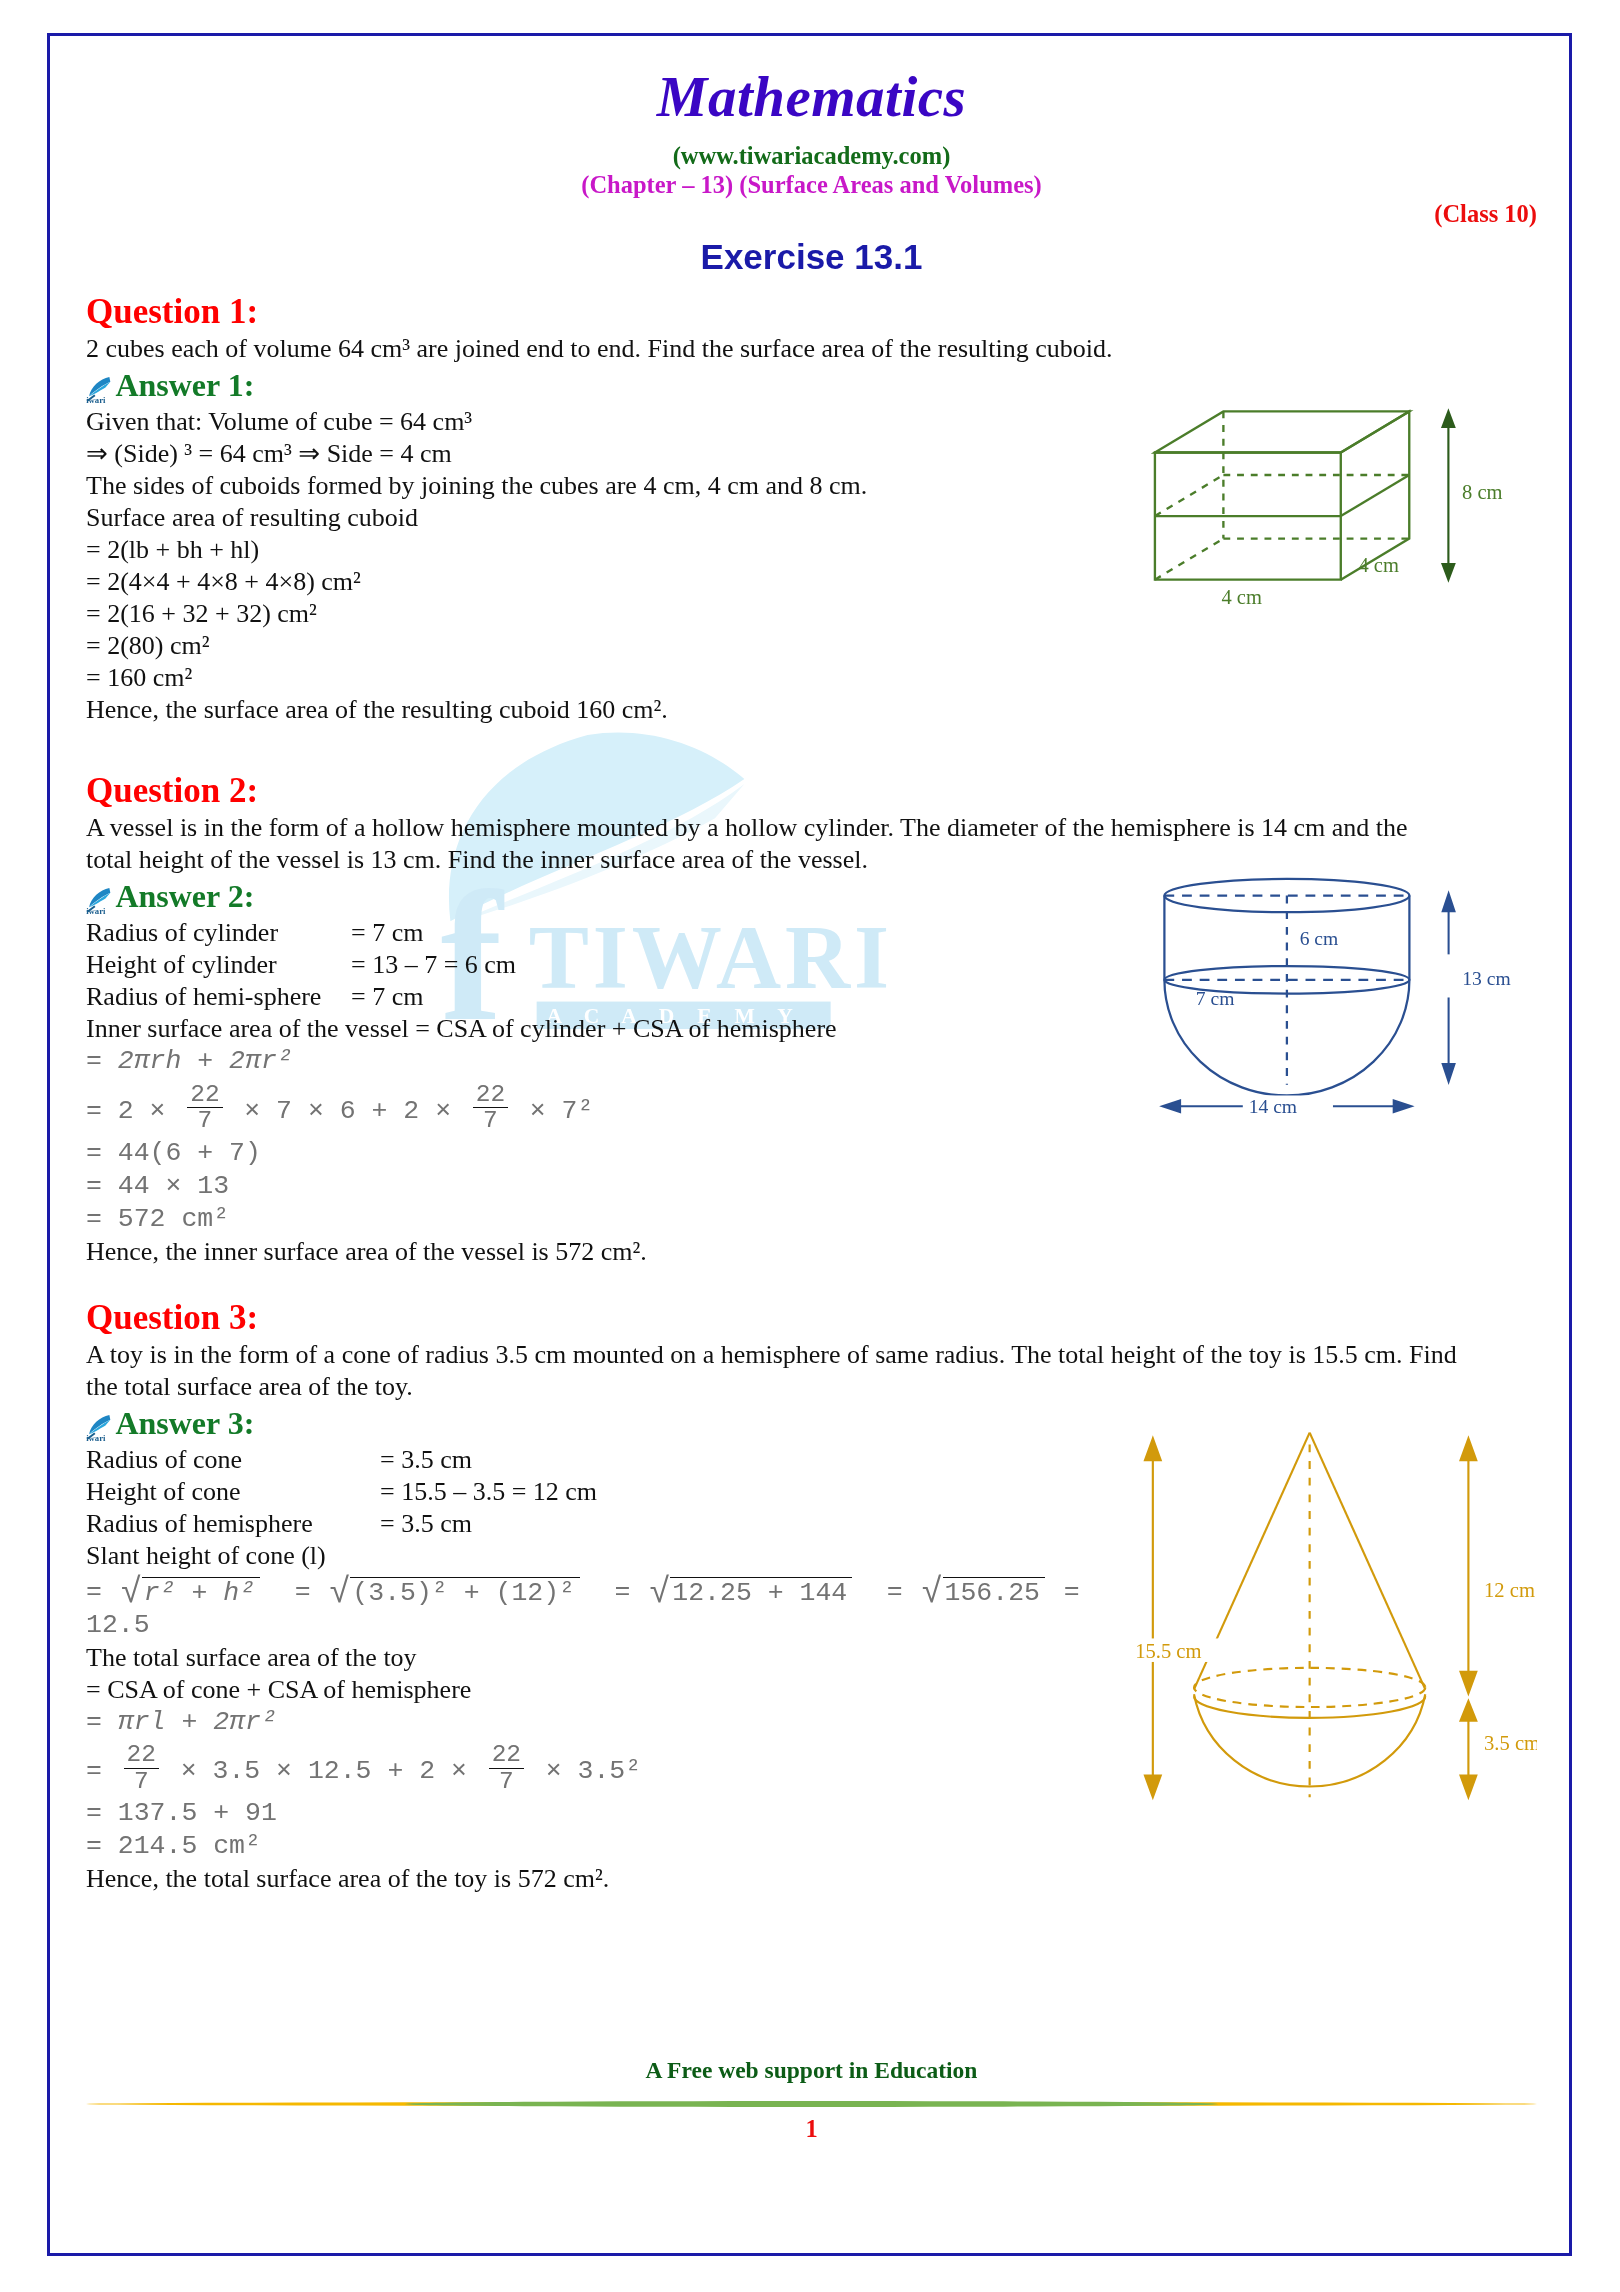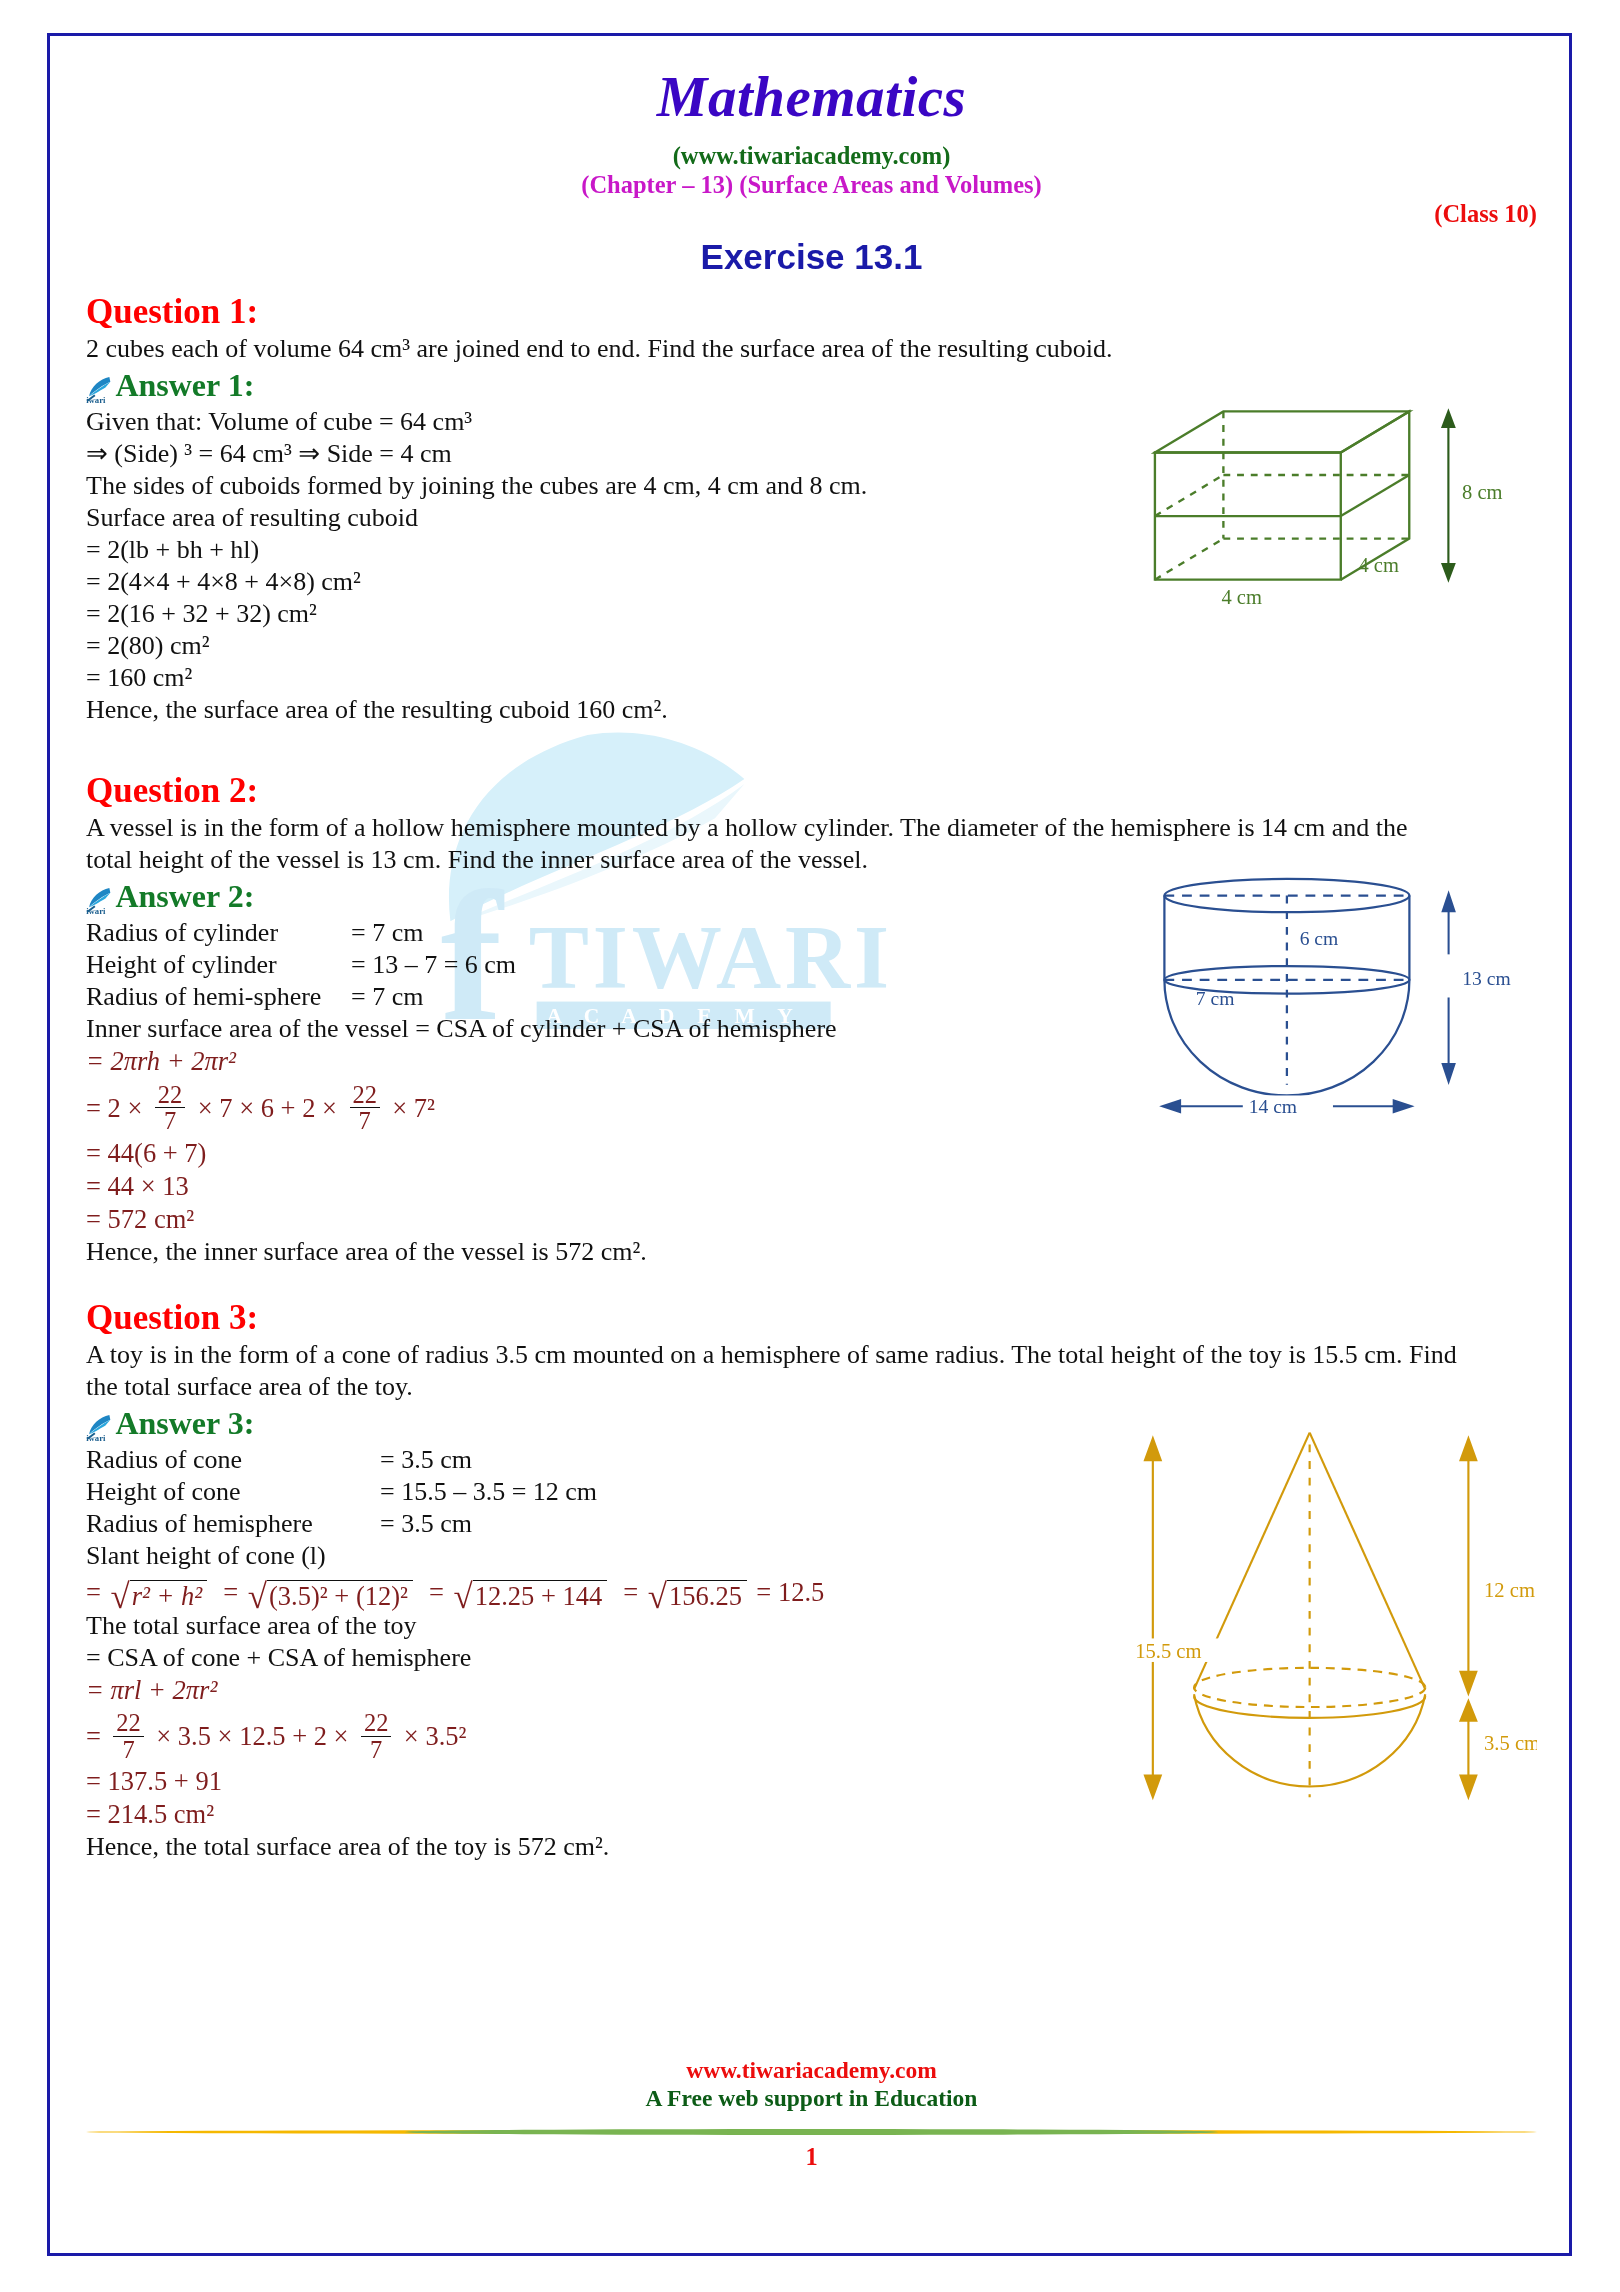--- a/index.html
+++ b/index.html
@@ -114,25 +114,25 @@
   .mono-cols {
     display: grid;
     grid-template-columns: 265px auto;
     font-size: 26px;
     line-height: 32px;
     color: #111111;
   }
   .mono-cols.wide { grid-template-columns: 294px auto; }
 
   .eq {
-    font-family: Liberation Serif, serif;
+    font-family: Liberation Mono, monospace;
     font-style: italic;
     font-size: 26.5px;
     line-height: 33px;
-    color: #7f1d1d;
+    color: #737373;
   }
   .eq .up { font-style: normal; }
 
   .frac {
     display: inline-block;
     vertical-align: middle;
     text-align: center;
     font-style: normal;
     margin: 0 5.9px;
     position: relative;
@@ -510,21 +510,20 @@
             <polygon points="380,302 372,322 388,322"></polygon>
             <polygon points="380,400 372,378 388,378"></polygon>
           </g>
           <text x="396" y="352" font-family="Liberation Serif, serif" font-size="21" fill="#d29a0b">3.5 cm</text>
         </svg>
       </div>
     </div>
   </div>
 
   <div style="position:absolute; left:0; top:1990px; width:1451px;">
-    <div class="footer-site">www.tiwariacademy.com</div>
     <div class="footer-tag">A Free web support in Education</div>
     <div class="footer-rule">
       <div class="lens-y"></div>
       <div class="lens-g"></div>
     </div>
     <div class="page-num">1</div>
   </div>
 
 </div>
 

